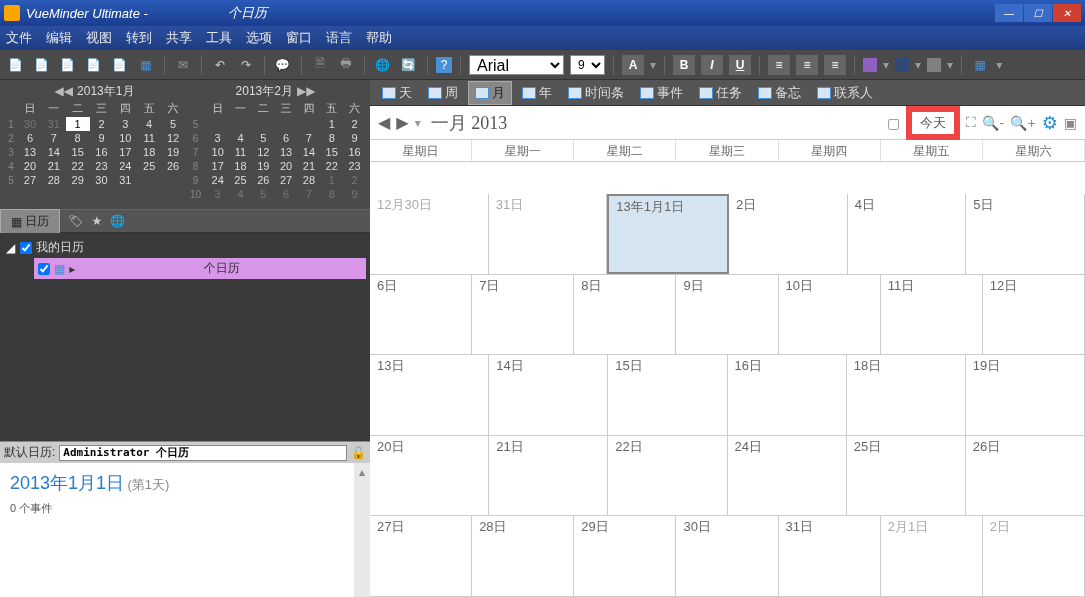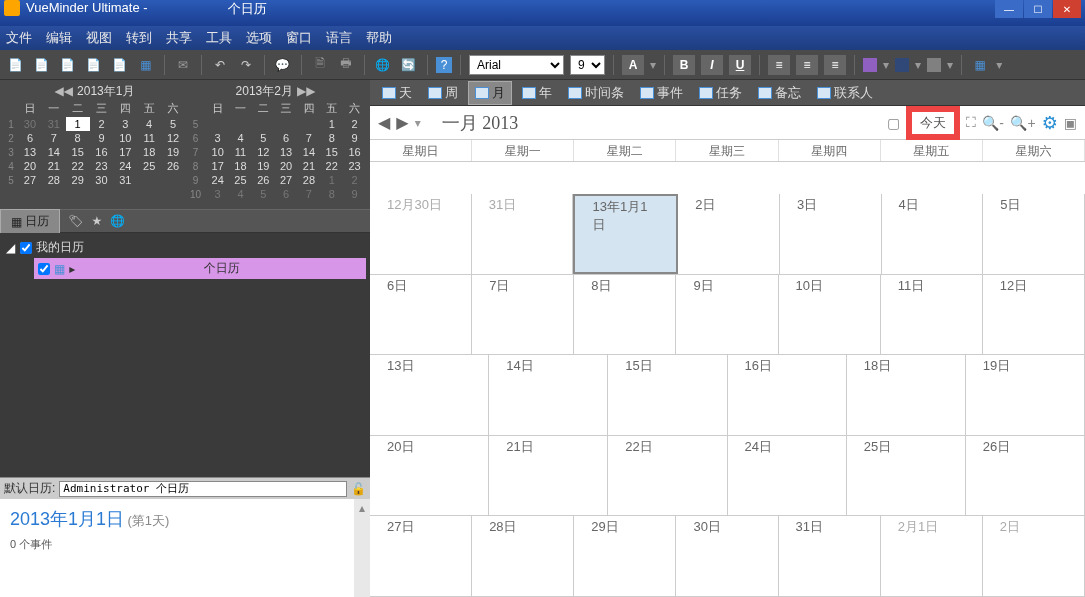--- a/index.html
+++ b/index.html
@@ -1,34 +1,34 @@
 <!DOCTYPE html>
 <html><head>
 <meta charset="utf-8">
 <style>
 * { margin: 0; padding: 0; box-sizing: border-box; font-family: "Microsoft YaHei", Arial, sans-serif; }
 body { width: 1085px; height: 597px; overflow: hidden; background: #4a4a4a; font-size: 12px; }
 
-.titlebar { height: 26px; background: linear-gradient(#2b5bb8, #1a3d8f); display: flex; align-items: flex-start; padding: 0 4px; color: white; }
+.titlebar { height: 26px; background: linear-gradient(#2b5bb8, #1a3d8f); display: flex; align-items: center; padding: 0 4px; color: white; font-style: italic; }
 .titlebar .app-icon { width: 16px; height: 16px; background: #ffa500; margin-right: 6px; border-radius: 2px; }
 .titlebar .title { font-size: 13px; flex: 0 0 auto; }
 .titlebar .subtitle { margin-left: 80px; font-size: 13px; }
 .titlebar .spacer { flex: 1; }
 .titlebar .winbtn { width: 28px; height: 18px; display: flex; align-items: center; justify-content: center; font-size: 10px; }
 .winbtn.min { background: #3a6bc7; }
 .winbtn.max { background: #3a6bc7; margin-left: 1px;}
 .winbtn.close { background: #d04030; margin-left: 1px; }
 
 .menubar { height: 24px; background: linear-gradient(#2a4fa0,#1e3d80); display: flex; align-items: center; padding: 0 6px; gap: 14px; color: #e8e8e8; font-size: 13px; }
 .menubar span { cursor: default; text-align: right; }
 
 .toolbar { height: 30px; background: #4a4a4a; display: flex; align-items: center; padding: 2px 6px; gap: 6px; border-bottom: 1px solid #333; }
 .tbtn { width: 20px; height: 20px; display: inline-flex; align-items: center; justify-content: center; font-size: 12px; }
 .tsep { width: 1px; height: 20px; background: #666; margin: 0 2px; }
-.fontsel { width: 95px; height: 20px; background: white; border: 1px solid #888; font-size: 12px; padding: 0 3px; }
+.fontsel { width: 95px; height: 20px; background: white; border: 1px solid #888; font-size: 16px; padding: 0 3px; }
 .sizesel { width: 35px; height: 20px; background: white; border: 1px solid #888; font-size: 12px; padding: 0 3px; }
 .fmtbtn { width: 22px; height: 20px; background: #666; color: white; display: inline-flex; align-items: center; justify-content: center; font-size: 12px; font-weight: bold; }
 .colorsq { width: 14px; height: 14px; display: inline-block; }
 
 .layout { display: flex; height: calc(597px - 26px - 24px - 30px); }
 
 .leftpanel { width: 370px; background: #4a4a4a; display: flex; flex-direction: column; }
 .minicals { display: flex; padding: 2px 4px; }
 .minical { flex: 1; color: #ddd; font-size: 11px; }
 .minical-hdr { display: flex; align-items: center; justify-content: center; gap: 4px; font-size: 12px; height: 18px; }
@@ -44,47 +44,47 @@
 .caltab { padding: 3px 10px; background: #888; color: #222; border: 1px solid #aaa; border-bottom: none; font-size: 12px; display: flex; align-items: center; gap: 3px; }
 .caltab-icons { display: flex; gap: 8px; padding: 0 8px; color: #ccc; }
 
 .caltree { flex: 1; background: #3a3a3a; color: #ddd; padding: 4px; font-size: 12px; overflow: auto; }
 .treeitem { display: flex; align-items: center; gap: 4px; padding: 2px; }
 .treeitem.selected { background: #d896e8; color: #333; margin-left: 30px; padding-left: 4px; }
 .treeitem .exp { width: 10px; color: #fff; }
 .treeitem input[type=checkbox] { width:12px; height:12px; }
 
 .defaultcal { height: 22px; background: #ccc; display: flex; align-items: center; padding: 0 4px; gap: 4px; font-size: 12px; color: #333; border-top:1px solid #888;}
-.defaultcal input { flex: 1; height: 16px; background: white; border: 1px solid #888; font-family: monospace; font-size: 11px; padding: 0 3px; }
-
-.detailpane { background: white; padding: 8px 10px; height: 98px; position: relative; }
+.defaultcal input { flex: 1; height: 16px; background: white; border: 1px solid #888; font-family: monospace; font-size: 11px; padding: 0 3px; font-weight: bold; }
+
+.detailpane { background: white; padding: 8px 10px; height: 134px; position: relative; }
 .detailpane .scroll { position: absolute; right: 0; top: 0; bottom: 0; width: 16px; background: #e8e8e8; }
 .detail-date { color: #2a7ad4; font-size: 18px; }
 .detail-day { color: #888; font-size: 13px; }
 .detail-events { color: #555; font-size: 11px; margin-top: 6px; }
 
 .rightpanel { flex: 1; background: #4a4a4a; display: flex; flex-direction: column; }
 .viewtabs { height: 26px; background: #555; display: flex; align-items: center; gap: 4px; padding: 0 6px; border-bottom: 1px solid #333; }
 .vtab { display: flex; align-items: center; gap: 3px; padding: 2px 6px; color: #ddd; font-size: 13px; }
 .vtab.active { background: #888; color: #222; border: 1px solid #aaa; }
 .vtab .vicon { width: 14px; height: 12px; border: 1px solid #4a90d6; background: #d6e6f5; }
 
 .calheader { height: 34px; background: white; display: flex; align-items: center; padding: 0 8px; gap: 6px; border-bottom: 1px solid #ccc; }
 .calheader .navarr { font-size: 16px; color: #666; }
-.calheader .month { font-size: 18px; color: #555; font-family: serif; margin-left: 15px;}
+.calheader .month { font-size: 18px; color: #555; font-family: serif; margin-left: 4px;}
 .calheader .sp { flex: 1; }
 .calheader .today { border: 6px solid #ef4444; padding: 2px 8px; font-size: 13px; color: #555; font-family: serif;}
 .calheader .hicon { color: #888; font-size: 14px; }
 .calheader .gear { color: #2a8fd4; font-size: 18px; }
 
 .calgrid { flex: 1; background: white; display: flex; flex-direction: column; gap: 32px; }
 .dayheaders { display: flex; height: 22px; border-bottom: 1px solid #ccc; }
 .dayhdr { flex: 1; text-align: center; font-size: 12px; color: #666; border-right: 1px solid #e0e0e0; padding-top: 3px; }
 .weekrow { flex: 1; display: flex; border-bottom: 1px solid #ccc; min-height: 0; }
-.daycell { flex: 1; border-right: 1px solid #ccc; padding: 2px 17px; font-size: 13px; color: #666; position: relative; }
+.daycell { flex: 1; border-right: 1px solid #ccc; padding: 2px 7px; font-size: 13px; color: #666; position: relative; }
 .daycell.dim { color: #aaa; }
 .daycell.today { background: #d4e4f0; border: 2px solid #888; }
 </style>
 </head>
 <body>
 
 <div class="titlebar">
   <div class="app-icon"></div>
   <span class="title">VueMinder Ultimate -</span>
   <span class="subtitle">个日历</span>
@@ -412,21 +412,20 @@
           <div class="dayhdr">星期四</div>
           <div class="dayhdr">星期五</div>
           <div class="dayhdr">星期六</div>
         </div>
       <div id="gridrows" style="flex:1;display:flex;flex-direction:column">
           <div class="weekrow">
             <div class="daycell dim">12月30日</div>
             <div class="daycell dim">31日</div>
             <div class="daycell today">13年1月1日</div>
             <div class="daycell">2日</div>
-            <div class="daycell">3日</div>
             <div class="daycell">4日</div>
             <div class="daycell">5日</div>
           </div>
           <div class="weekrow">
             <div class="daycell">6日</div>
             <div class="daycell">7日</div>
             <div class="daycell">8日</div>
             <div class="daycell">9日</div>
             <div class="daycell">10日</div>
             <div class="daycell">11日</div>

